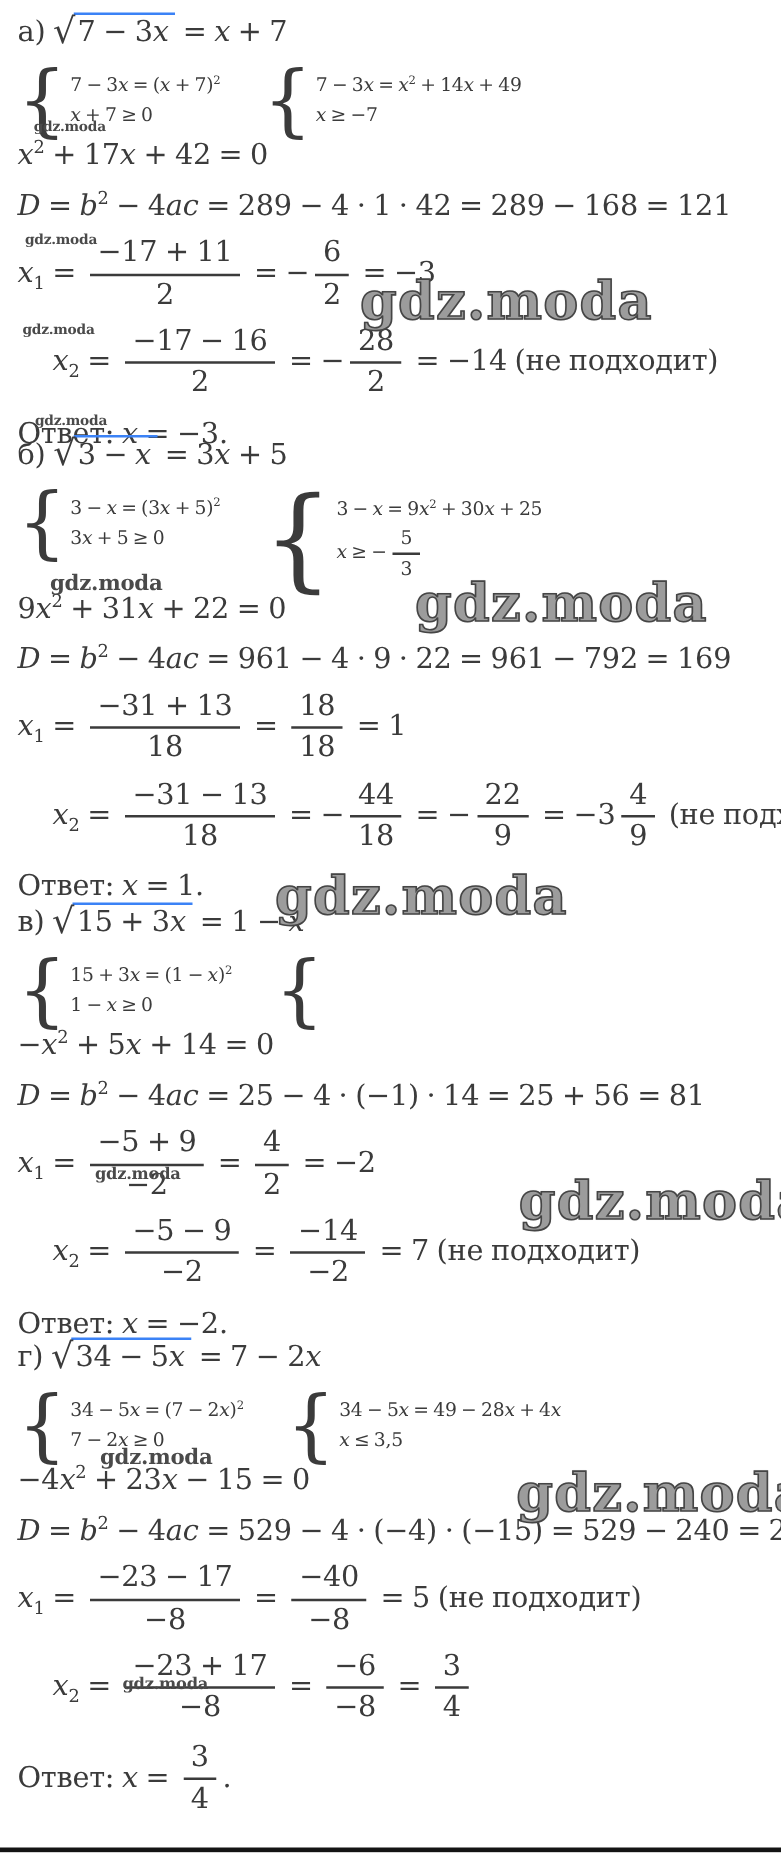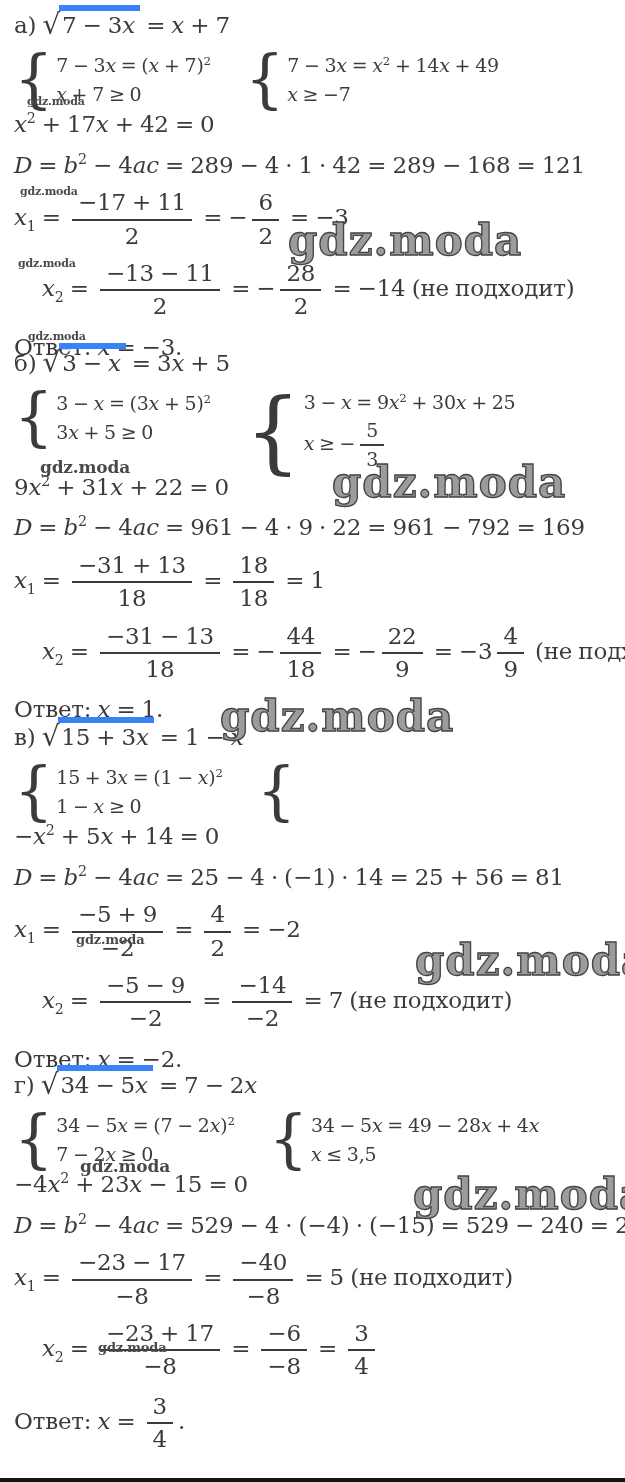--- a/index.html
+++ b/index.html
@@ -26,28 +26,28 @@
   .mtext{white-space:pre;}
   i{font-style:italic;}
   sup{font-size:0.62em;line-height:0;}
   sub{font-size:0.62em;line-height:0;}
   .frac{
     display:inline-flex;flex-direction:column;text-align:center;
     vertical-align:middle;margin:0 5px;line-height:1.1;
   }
   .frac .num{padding:1px 6px 3px;}
   .frac .den{border-top:2px solid #3b3b3b;padding:3px 6px 1px;}
-  .sqrt .rad{border-top:6px solid #3b82f6;padding:1px 5px 0 3px;}
+  .sqrt .rad{border-top:2px solid #3b82f6;padding:1px 5px 0 3px;}
   .sqrt .rsign{font-size:1.22em;position:relative;top:1px;margin-right:-1px;}
   .cases-row{display:flex;gap:34px;align-items:flex-start;}
   .case{display:inline-flex;align-items:center;}
   .brace{font-size:62px;font-weight:300;line-height:0.95;margin-right:3px;transform:scaleY(1.02);}
   .case.tall .brace{font-size:88px;}
   .case-col{display:inline-flex;flex-direction:column;gap:5px;}
-  .case-line{font-size:19px;white-space:nowrap;}
+  .case-line{font-size:15px;white-space:nowrap;}
   .wm{position:absolute;font-family:"DejaVu Serif","Liberation Serif",serif;font-weight:bold;line-height:1;pointer-events:none;}
   .wm-large{
     font-size:42px;letter-spacing:1px;
     color:#9c9c9c;
     -webkit-text-stroke:1.3px #454545;
     text-shadow:0 0 1px #6a6a6a;
   }
   .wm-small{color:#4a4a4a;}
 </style>
 </head>
@@ -76,21 +76,21 @@
         <div class="line eq"><span class="mtext"><i>x</i></span><sup>2</sup><span class="mtext"> + 17<i>x</i> + 42 = 0</span></div>
         <div class="line eq"><span class="mtext"><i>D</i> = <i>b</i></span><sup>2</sup><span class="mtext"> − 4<i>ac</i> = 289 − 4 · 1 · 42 = 289 − 168 = 121</span></div>
         <div class="line eq"><span class="mtext"><i>x</i></span><sub>1</sub><span class="mtext"> = </span><span class="frac">
             <span class="num">−17 + 11</span>
             <span class="den">2</span>
           </span><span class="mtext"> = −</span><span class="frac">
             <span class="num">6</span>
             <span class="den">2</span>
           </span><span class="mtext"> = −3</span></div>
         <div class="line eq"><span class="mtext"><i>x</i></span><sub>2</sub><span class="mtext"> = </span><span class="frac">
-            <span class="num">−13 − 11</span>
+            <span class="num">−17 − 16</span>
             <span class="den">2</span>
           </span><span class="mtext"> = −</span><span class="frac">
             <span class="num">28</span>
             <span class="den">2</span>
           </span><span class="mtext"> = −14 (не подходит)</span></div>
         <div class="line answer"><span class="mtext">Ответ: <i>x</i> = −3.</span></div>
       </div>
       <div class="section" style="top: 344px;">
         <div class="line header"><span class="mtext">б) </span><span class="sqrt"><span class="rsign">√</span><span class="rad">3 − <i>x</i></span></span><span class="mtext"> = 3<i>x</i> + 5</span></div>
         <div class="line cases-row">

